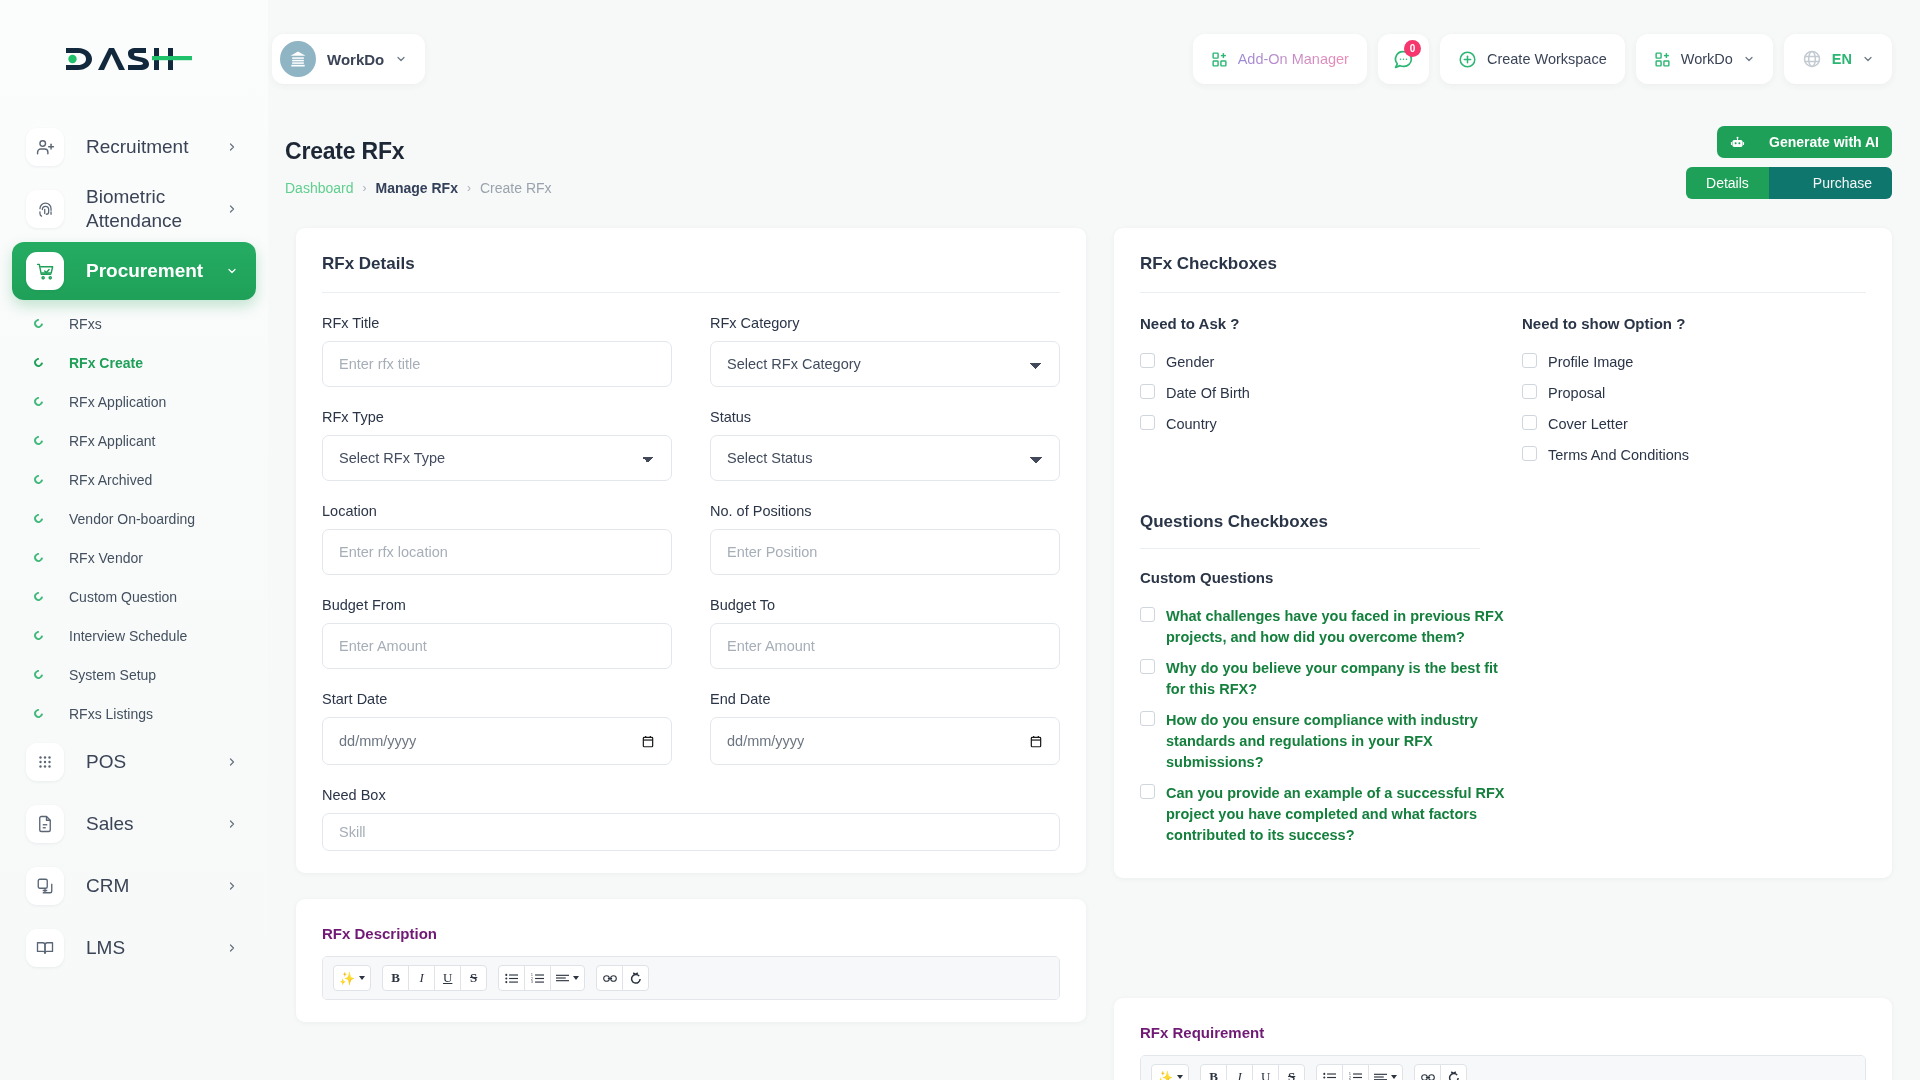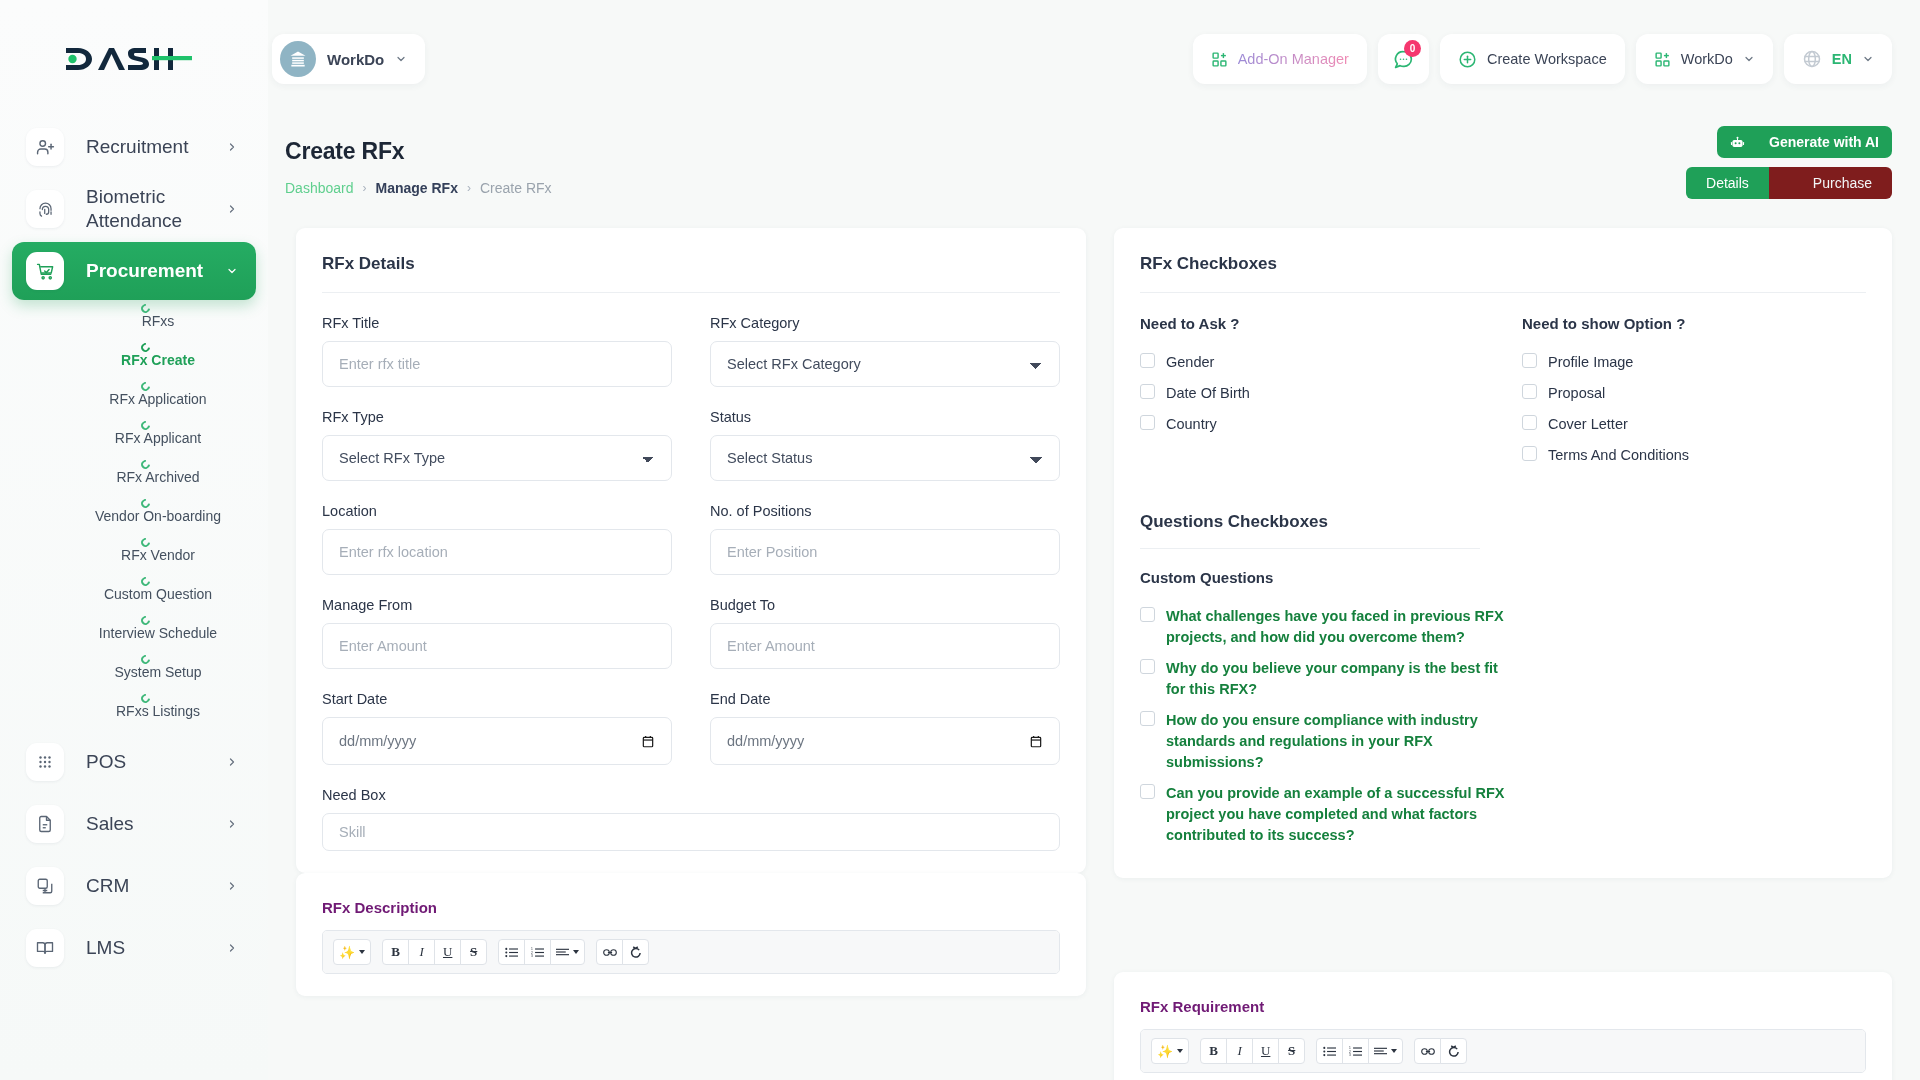--- a/index.html
+++ b/index.html
@@ -49,21 +49,21 @@
   .nav-item.active .nav-label { color: #fff; font-weight: bold; }
   .chev {
     width: 12px; height: 12px; margin-right: 4px;
     color: #66707f;
   }
   .nav-item.active .chev { color: #fff; }
 
   .sub-list { padding: 0 12px; }
   .sub-item {
     display: flex; align-items: center;
-    height: 39px; padding-left: 22px; cursor: pointer; flex-direction: column;
+    height: 39px; padding-left: 22px; cursor: pointer;
   }
   .dot {
     width: 9px; height: 9px; min-width: 9px; border-radius: 50%;
     border: 2px solid #3fb87a; border-right-color: transparent;
     transform: rotate(-40deg);
   }
   .sub-label {
     margin-left: 26px; font-size: 14px; color: #44505f;
   }
   .sub-item.current .sub-label { color: #1fa058; font-weight: bold; }
@@ -140,28 +140,28 @@
     display: flex; align-items: center; gap: 24px;
     font-size: 14px; font-weight: bold; cursor: pointer;
     font-family: "Liberation Sans", sans-serif;
   }
   .seg { display: flex; border-radius: 6px; overflow: hidden; }
   .seg-btn {
     height: 32px; padding: 0 20px; border: none; cursor: pointer;
     font-size: 14px; font-family: "Liberation Sans", sans-serif;
   }
   .seg-btn.on { background: #1fa058; color: #fff; }
-  .seg-btn.off { background: #7f1d1d; color: #f3f6f7; padding-left: 44px; }
+  .seg-btn.off { background: #0f766e; color: #f3f6f7; padding-left: 44px; }
 
   
   .content {
     position: absolute; left: 268px; top: 228px; right: 0; bottom: 0;
     padding: 0 28px; display: flex; gap: 28px;
   }
-  .col { display: flex; flex-direction: column; }
+  .col { display: flex; flex-direction: column; gap: 26px; }
   .col-left { width: 790px; }
   .col-right { flex: 1; }
 
   .card {
     background: #fff; border-radius: 9px;
     box-shadow: 0 1px 5px rgba(40,60,80,.06);
     padding: 26px 26px 22px 26px;
   }
   .card-title {
     font-size: 17px; font-weight: bold; color: #2b3548;
@@ -555,21 +555,21 @@
           <label class="flabel">Location</label>
           <input class="finput" type="text" placeholder="Enter rfx location" style="">
         </div>
 
         <div class="fgroup">
           <label class="flabel">No. of Positions</label>
           <input class="finput" type="text" placeholder="Enter Position" style="">
         </div>
 
         <div class="fgroup">
-          <label class="flabel">Manage From</label>
+          <label class="flabel">Budget From</label>
           <input class="finput" type="text" placeholder="Enter Amount" style="">
         </div>
 
         <div class="fgroup">
           <label class="flabel">Budget To</label>
           <input class="finput" type="text" placeholder="Enter Amount" style="">
         </div>
 
         <div class="fgroup">
           <label class="flabel">Start Date</label>

